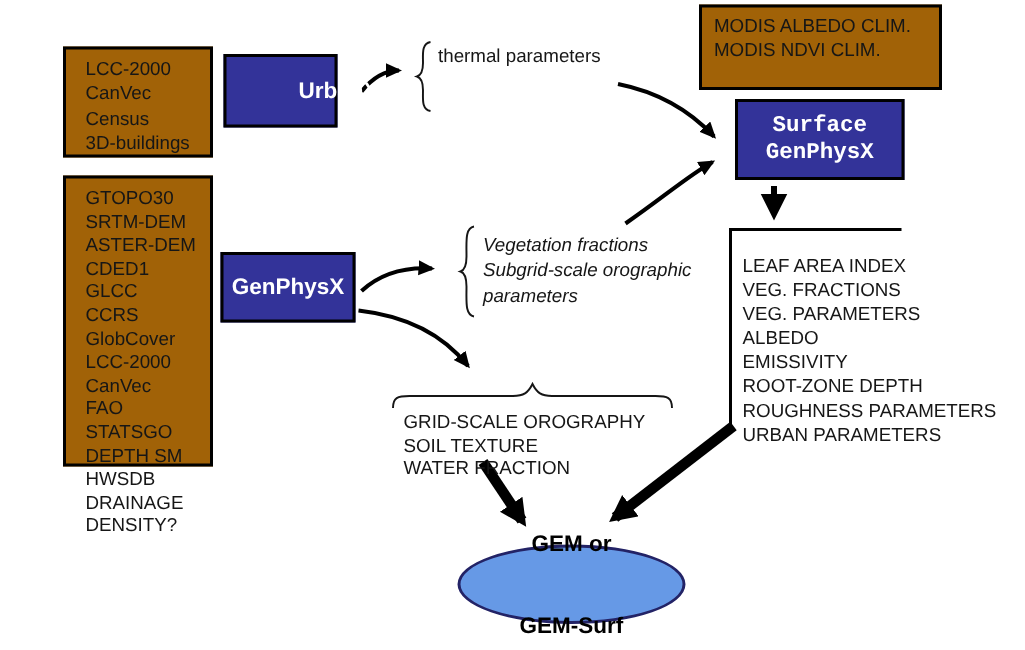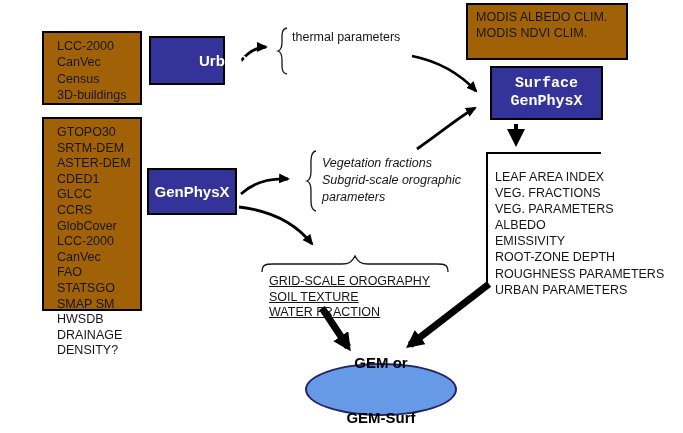--- a/index.html
+++ b/index.html
@@ -94,37 +94,37 @@
     <div class="li">SRTM-DEM</div>
     <div class="li">ASTER-DEM</div>
     <div class="li">CDED1</div>
     <div class="li">GLCC</div>
     <div class="li">CCRS</div>
     <div class="li">GlobCover</div>
     <div class="li">LCC-2000</div>
     <div class="li">CanVec</div>
     <div class="li">FAO</div>
     <div class="li">STATSGO</div>
-    <div class="li">SMAP SM</div>
+    <div class="li">DEPTH SM</div>
     <div class="li">HWSDB</div>
     <div class="li">DRAINAGE</div>
     <div class="li">DENSITY?</div>
   </div>
 
   <div class="abs bluebox" style="left:147px;top:168px;width:90px;height:47px;">
     <div>GenPhysX</div>
   </div>
 
   <div class="abs label" style="left:322px;top:155px;font-style:italic;">
     <div>Vegetation fractions</div>
     <div>Subgrid-scale orographic</div>
     <div>parameters</div>
   </div>
 
-  <div class="abs caps" style="left:269px;top:274px;line-height:15.5px;text-decoration:underline;">
+  <div class="abs caps" style="left:269px;top:274px;line-height:15.5px;">
     <div>GRID-SCALE OROGRAPHY</div>
     <div>SOIL TEXTURE</div>
     <div>WATER FRACTION</div>
   </div>
 
   <div class="abs outputs-frame" style="left:486px;top:152px;width:115px;height:137px;"></div>
   <div class="abs caps" style="left:495px;top:169px;line-height:16.1px;">
     <div>LEAF AREA INDEX</div>
     <div>VEG. FRACTIONS</div>
     <div>VEG. PARAMETERS</div>

